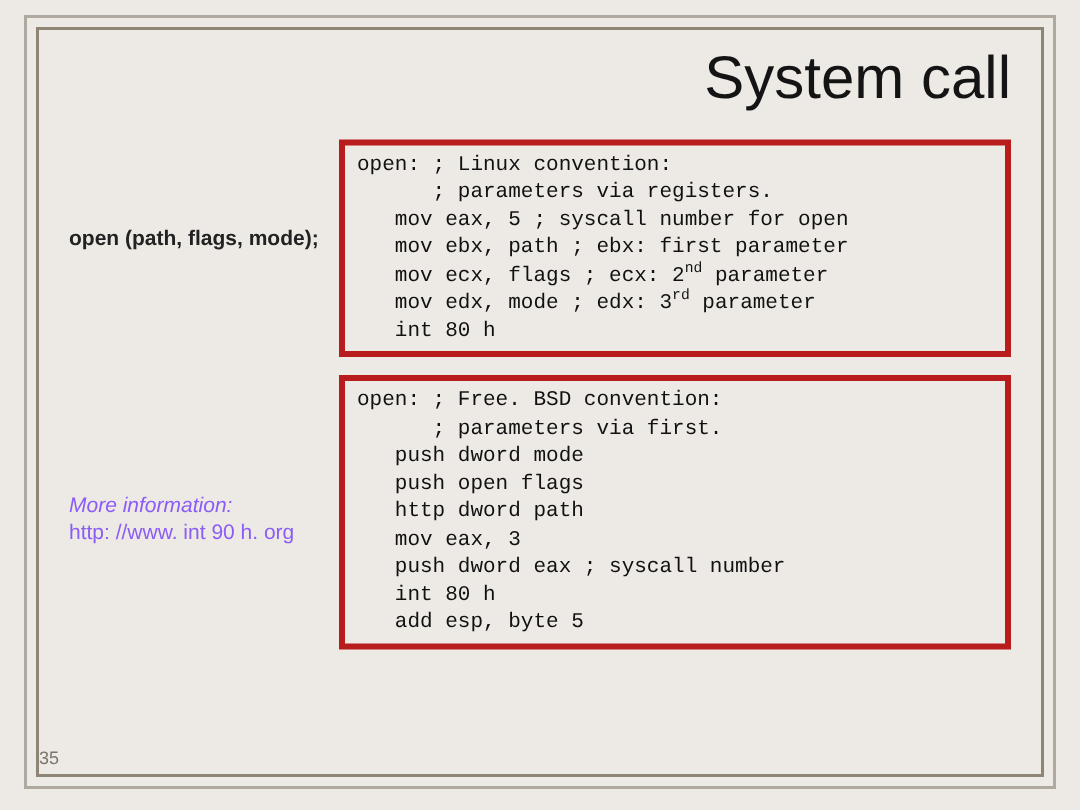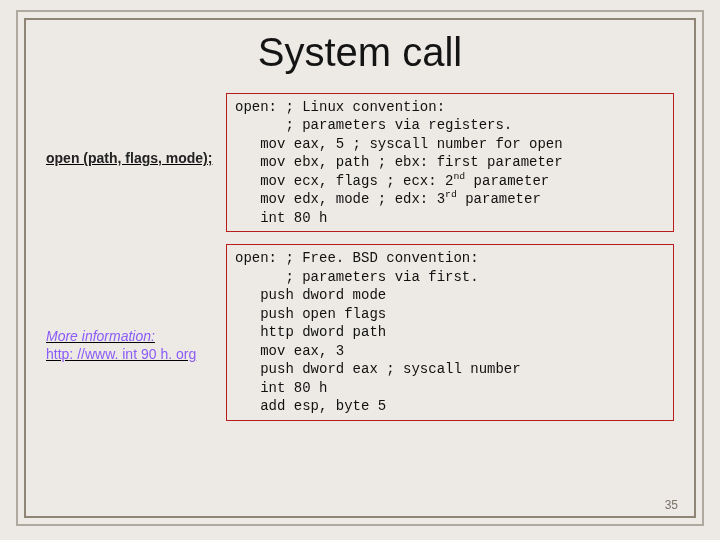--- a/index.html
+++ b/index.html
@@ -23,71 +23,70 @@
   }
   .inner-frame {
     position: absolute;
     left: 24px; top: 18px;
     right: 24px; bottom: 22px;
     border: 2px solid #8f8576;
     padding: 10px 20px 10px 20px;
   }
   h1.title {
     margin: 0 0 18px 0;
-    text-align: center;
+    text-align: right;
     font-size: 40px;
     font-weight: normal;
     color: #141414;
   }
   .content-row {
     display: flex;
     align-items: flex-start;
   }
   .left-col {
     width: 180px;
     flex: 0 0 180px;
     padding-right: 6px;
-    text-decoration: underline;
   }
   .right-col {
     flex: 1 1 auto;
   }
   .left-label {
     font-size: 14px;
     font-weight: bold;
     color: #222;
     line-height: 1.3;
   }
   .left-spacer-1 { height: 56px; }
   .left-spacer-2 { height: 160px; }
   .more-info {
     font-size: 14px;
     color: #8b5cf6;
     line-height: 1.3;
   }
   .more-info-title { font-style: italic; }
   .code-box {
-    border: 1px solid #b91c1c;
+    border: 4px solid #b91c1c;
     background: transparent;
     padding: 4px 8px;
     margin-bottom: 12px;
   }
   pre.code {
     margin: 0;
     font-family: "Courier New", monospace;
     font-size: 14px;
     line-height: 1.32;
     white-space: pre;
     color: #111;
   }
   .slide-num {
     position: absolute;
     bottom: 4px;
     left: 0; right: 16px;
-    text-align: right;
+    text-align: left;
     font-size: 12px;
     color: #7a7468;
   }
   sup { font-size: 0.7em; line-height: 0; }
 </style>
 </head>
 <body>
 
 <div class="slide">
   <div class="outer-frame"></div>

